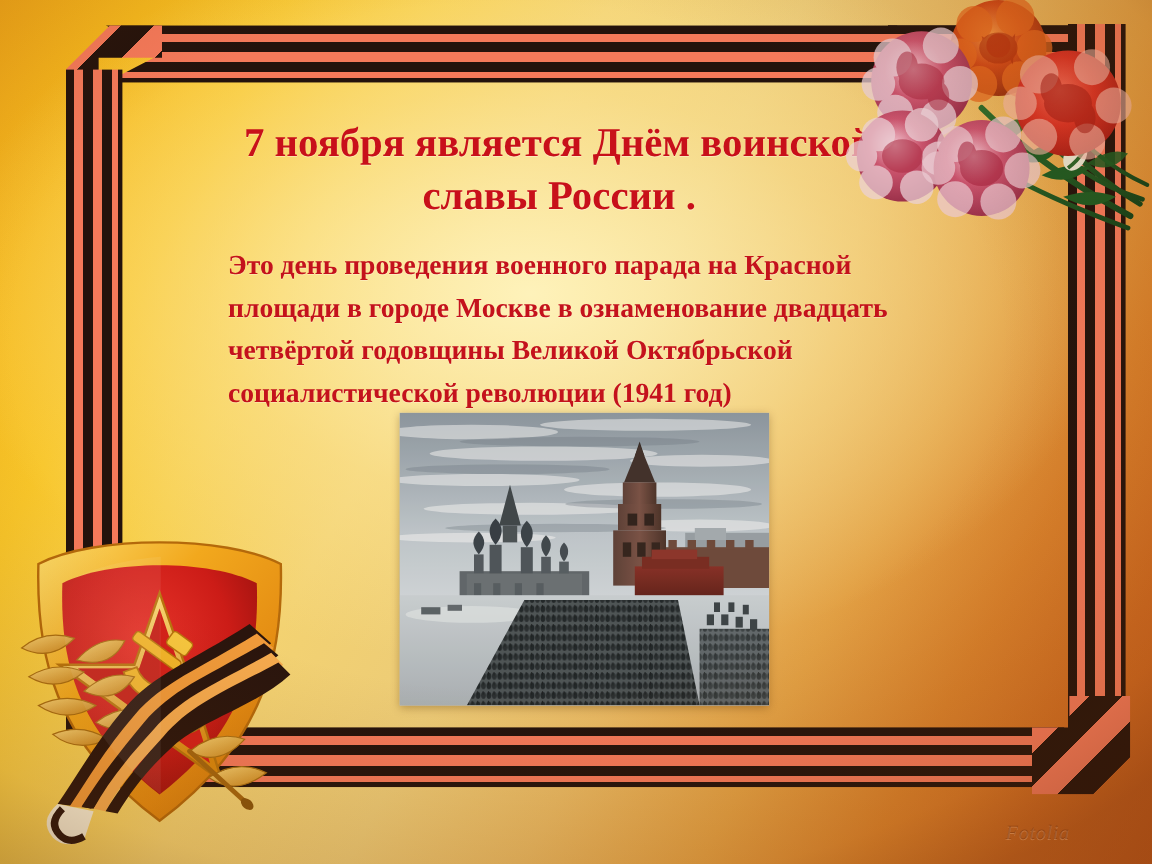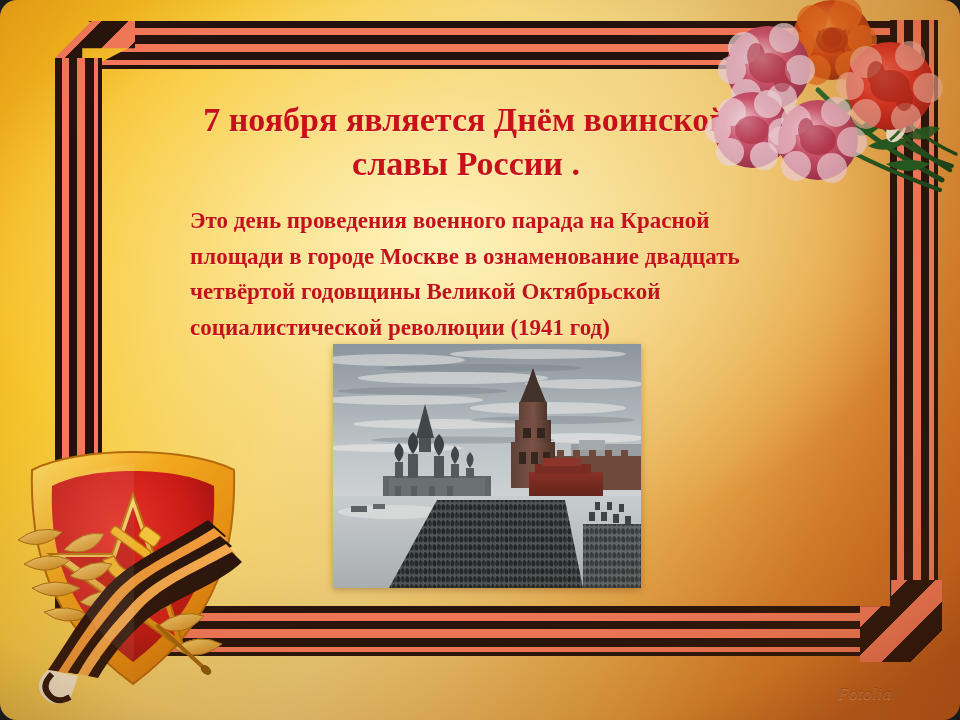--- a/index.html
+++ b/index.html
@@ -22,21 +22,20 @@
         #f5b91e 9%,
         #f8c62a 18%,
         #f7cf4c 27%,
         #f3d271 38%,
         #eccb77 50%,
         #e8b963 61%,
         #e2a044 72%,
         #d9812c 82%,
         #cf6a22 91%,
         #c55c1d 100%);
-    border-radius: 17px;
   }
 
   
   .ribbon {
     position: absolute;
     background-image: linear-gradient(
       var(--dir, to bottom),
       #23120c 0%,    #23120c 15%,
       #f4795a 15%,   #f4795a 30%,
       #23120c 30%,   #23120c 47%,

